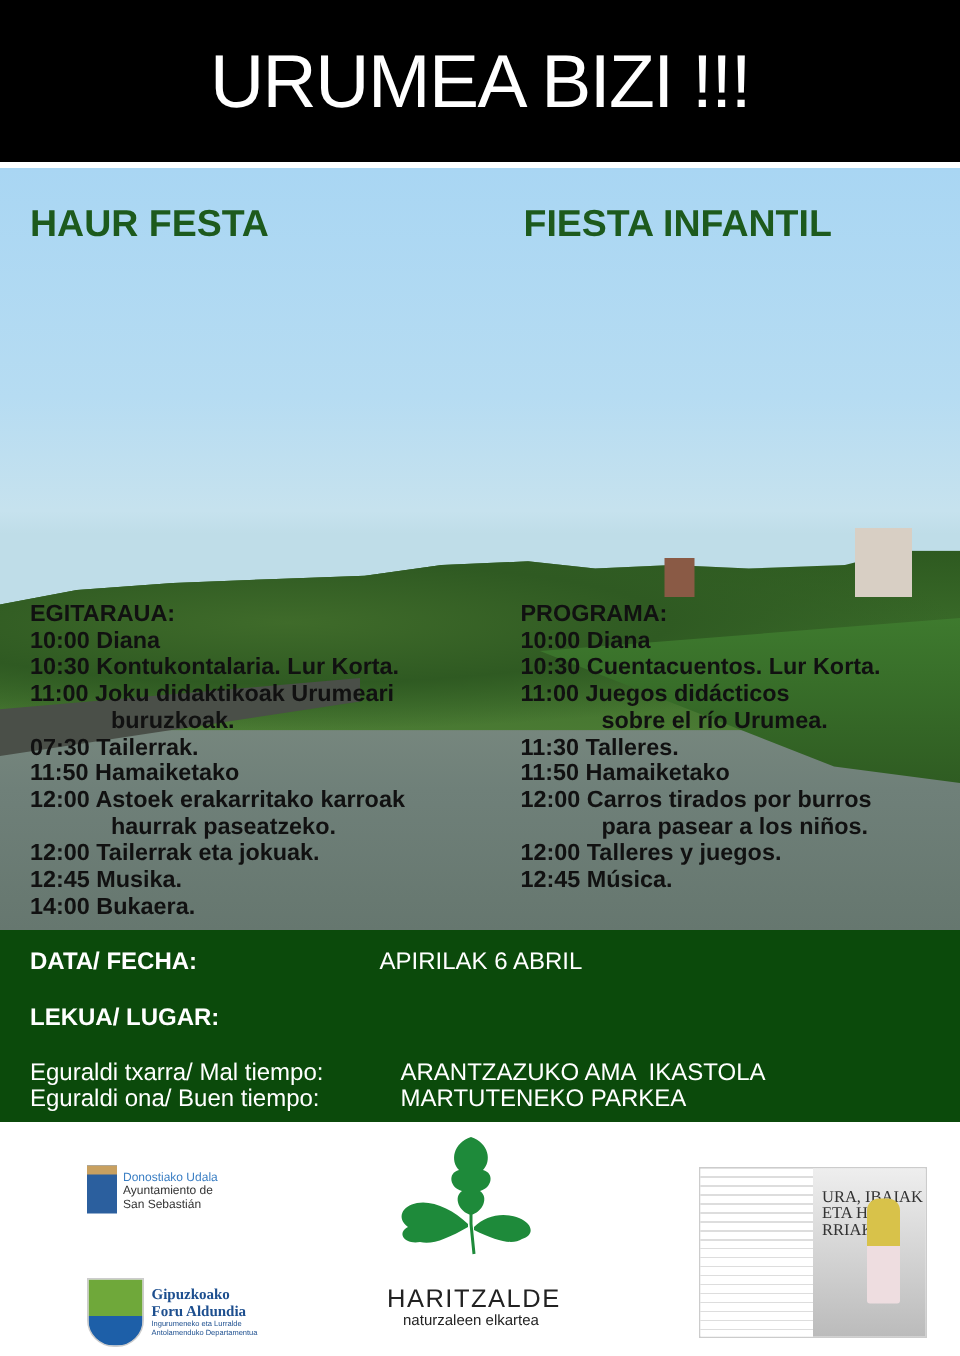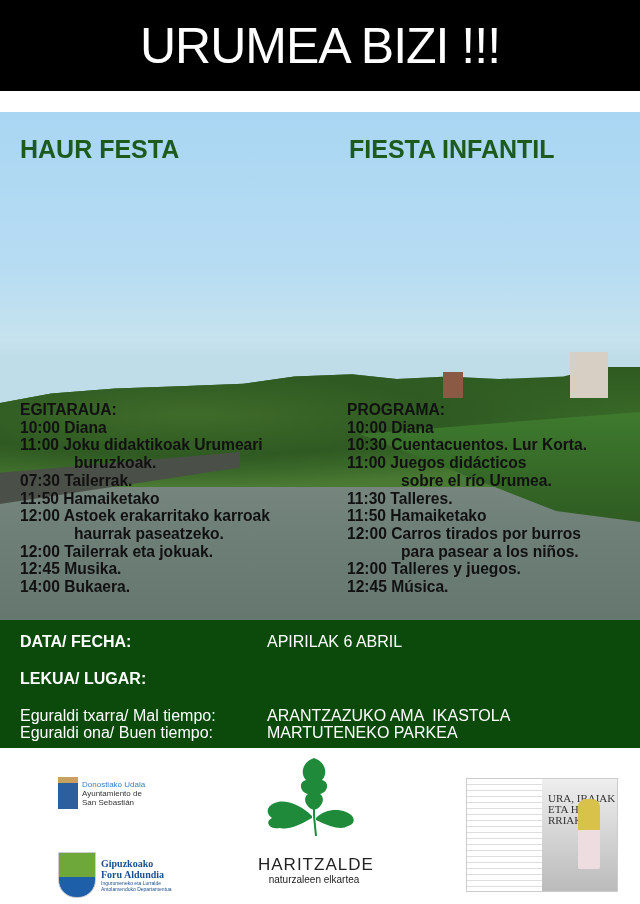--- a/index.html
+++ b/index.html
@@ -1,17 +1,17 @@
 <!DOCTYPE html>
 <html><head>
 <meta charset="utf-8">
 <style>
   html,body{margin:0;padding:0;}
   body{width:640px;height:904px;position:relative;overflow:hidden;background:#fff;font-family:"Liberation Sans",sans-serif;}
-  .header{position:absolute;left:0;top:0;width:640px;height:91px;background:#000;display:flex;align-items:center;justify-content:center;}
+  .header{position:absolute;left:0;top:0;width:640px;height:108px;background:#000;display:flex;align-items:center;justify-content:center;}
   .header h1{margin:0;color:#fff;font-weight:normal;font-size:50px;letter-spacing:-1px;font-family:"Liberation Sans",sans-serif;}
   .photo{position:absolute;left:0;top:112px;width:640px;height:508px;overflow:hidden;
     background:linear-gradient(180deg,#a9d6f3 0%,#b6dcf2 30%,#c6e2ee 45%,#bfdde8 48%);}
   .trees{position:absolute;left:0;top:255px;width:640px;height:120px;
     background:radial-gradient(ellipse at 30% 40%,#3f6b2a 0%,#2f5a22 40%,transparent 70%),
                linear-gradient(180deg,#2e5a20 0%,#3b6d2a 50%,#4a7a33 100%);
     clip-path:polygon(0 30%,8% 22%,18% 18%,28% 16%,38% 14%,46% 8%,55% 6%,62% 10%,70% 8%,78% 10%,88% 8%,94% 0%,100% 0%,100% 100%,0 100%);}
   .building1{position:absolute;left:443px;top:260px;width:20px;height:26px;background:#8a5a45;}
   .building2{position:absolute;left:570px;top:240px;width:38px;height:46px;background:#d8cfc4;}
   .wall{position:absolute;left:0;top:340px;width:240px;height:52px;background:#4a4f48;clip-path:polygon(0 40%,100% 0,100% 30%,0 100%);}
@@ -60,20 +60,21 @@
   <div class="banksR"></div>
   <div class="wall"></div>
 </div>
 
 <div class="sub l">HAUR FESTA</div>
 <div class="sub r">FIESTA INFANTIL</div>
 
 <div class="prog l">
   <div>EGITARAUA:</div>
   <div>10:00 Diana</div>
+  <div>10:30 Kontukontalaria. Lur Korta.</div>
   <div>11:00 Joku didaktikoak Urumeari</div>
   <div class="indent">buruzkoak.</div>
   <div>07:30 Tailerrak.</div>
   <div>11:50 Hamaiketako</div>
   <div>12:00 Astoek erakarritako karroak</div>
   <div class="indent">haurrak paseatzeko.</div>
   <div>12:00 Tailerrak eta jokuak.</div>
   <div>12:45 Musika.</div>
   <div>14:00 Bukaera.</div>
 </div>
@@ -87,21 +88,21 @@
   <div>11:30 Talleres.</div>
   <div>11:50 Hamaiketako</div>
   <div>12:00 Carros tirados por burros</div>
   <div class="indent">para pasear a los niños.</div>
   <div>12:00 Talleres y juegos.</div>
   <div>12:45 Música.</div>
 </div>
 
 <div class="info">
   <div class="row b" style="left:20px;top:13px;">DATA/ FECHA:</div>
-  <div class="row" style="left:267px;top:13px;text-align:right;">APIRILAK 6 ABRIL</div>
+  <div class="row" style="left:253px;top:13px;text-align:right;">APIRILAK 6 ABRIL</div>
   <div class="row b" style="left:20px;top:50px;">LEKUA/ LUGAR:</div>
   <div class="row" style="left:20px;top:87px;">Eguraldi txarra/ Mal tiempo:</div>
   <div class="row" style="left:267px;top:87px;white-space:pre;">ARANTZAZUKO AMA  IKASTOLA</div>
   <div class="row" style="left:20px;top:104px;">Eguraldi ona/ Buen tiempo:</div>
   <div class="row" style="left:267px;top:104px;">MARTUTENEKO PARKEA</div>
 </div>
 
 <div class="logos"></div>
 
 <div class="donostia">

